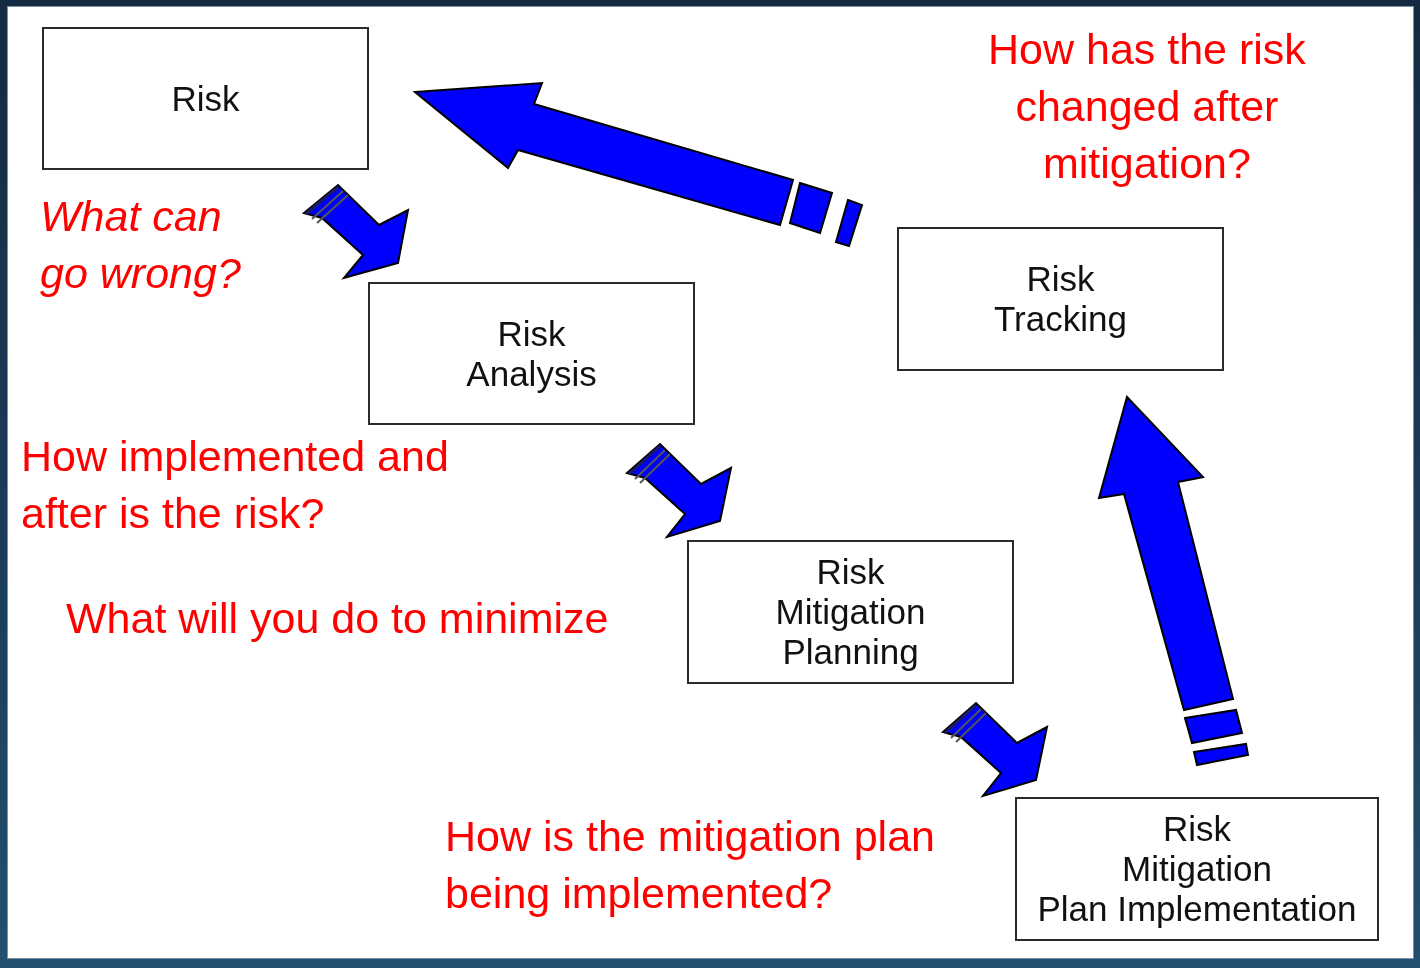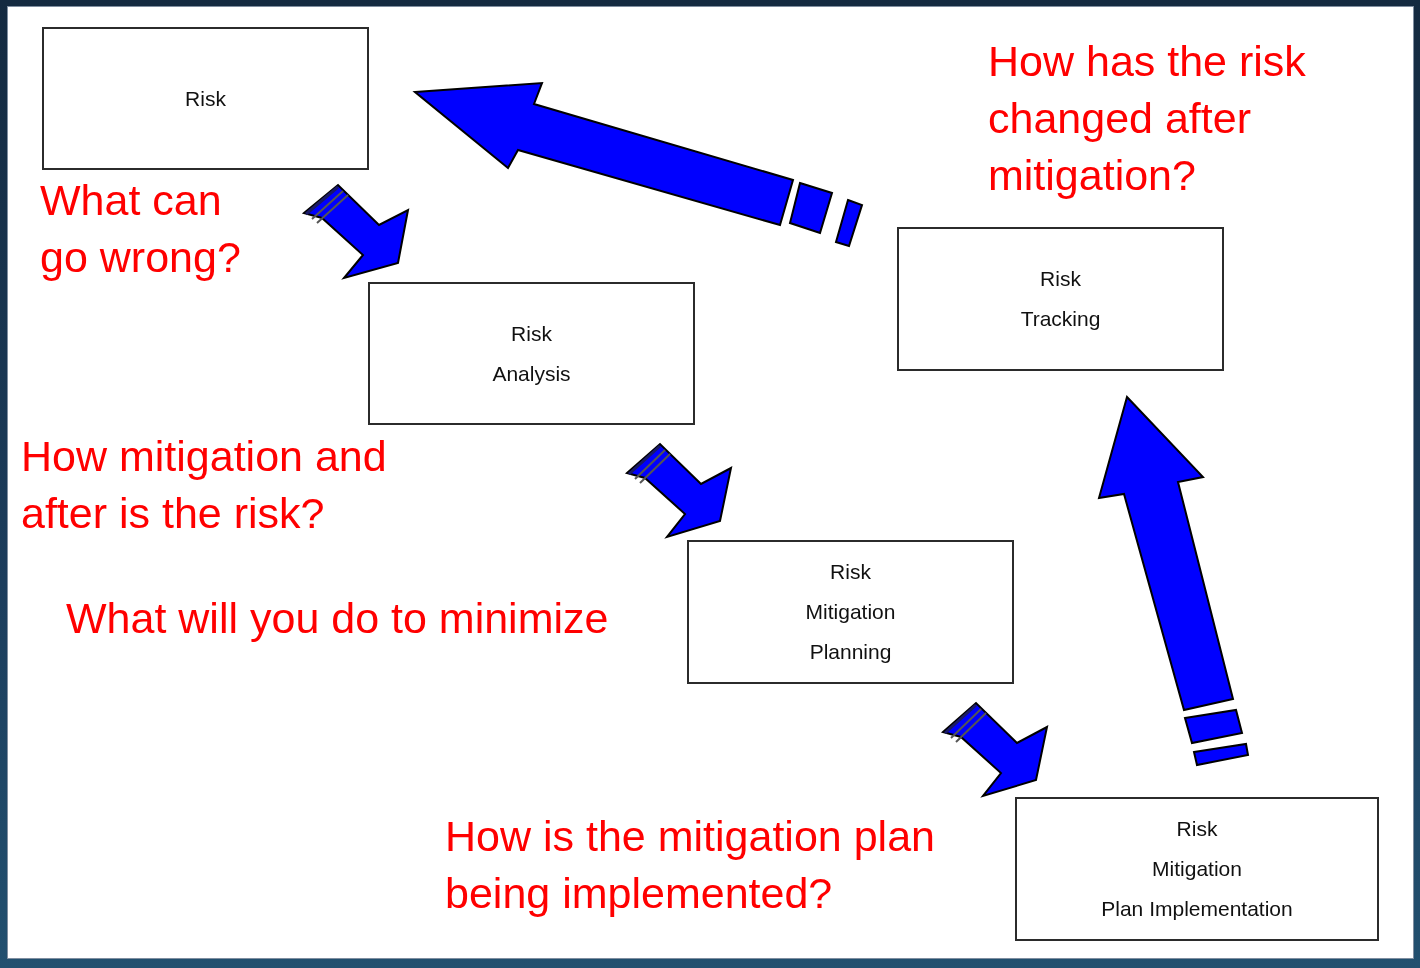--- a/index.html
+++ b/index.html
@@ -10,21 +10,21 @@
   }
   .panel {
     position:absolute; left:8px; top:7px; width:1405px; height:951px;
     background:#ffffff;
     box-shadow: 0 0 0 1px #7f8ea0;
   }
   .box {
     position:absolute; box-sizing:border-box;
     border:2px solid #2b2b2b; background:#fff;
     display:flex; flex-direction:column; align-items:center; justify-content:center;
-    color:#111; font-size:21px; line-height:40px; text-align:center;
+    color:#111; font-size:35px; line-height:40px; text-align:center;
   }
   .box span { display:block; white-space:nowrap; }
   .q {
     position:absolute; color:#ff0000; font-size:43px; line-height:57px;
     white-space:nowrap;
   }
   .q span { display:block; }
   svg.arrows { position:absolute; left:0; top:0; }
 </style>
 </head>
@@ -87,36 +87,36 @@
   <span>Risk</span>
   <span>Mitigation</span>
   <span>Plan Implementation</span>
 </div>
 
 <div class="box" style="left:897px; top:227px; width:327px; height:144px;">
   <span>Risk</span>
   <span>Tracking</span>
 </div>
 
-<div class="q" style="left:40px; top:172px;">
+<div class="q" style="left:40px; top:188px;font-style:italic;">
   <span>What can</span>
   <span>go wrong?</span>
 </div>
 
 <div class="q" style="left:21px; top:428px;">
-  <span>How mitigation and</span>
+  <span>How implemented and</span>
   <span>after is the risk?</span>
 </div>
 
 <div class="q" style="left:66px; top:590px;">
   <span>What will you do to minimize</span>
 </div>
 
 <div class="q" style="left:445px; top:808px;">
   <span>How is the mitigation plan</span>
   <span>being implemented?</span>
 </div>
 
-<div class="q" style="left:988px; top:33px;">
+<div class="q" style="left:988px; top:21px;text-align:center;">
   <span>How has the risk</span>
   <span>changed after</span>
   <span>mitigation?</span>
 </div>
 
 </body></html>

